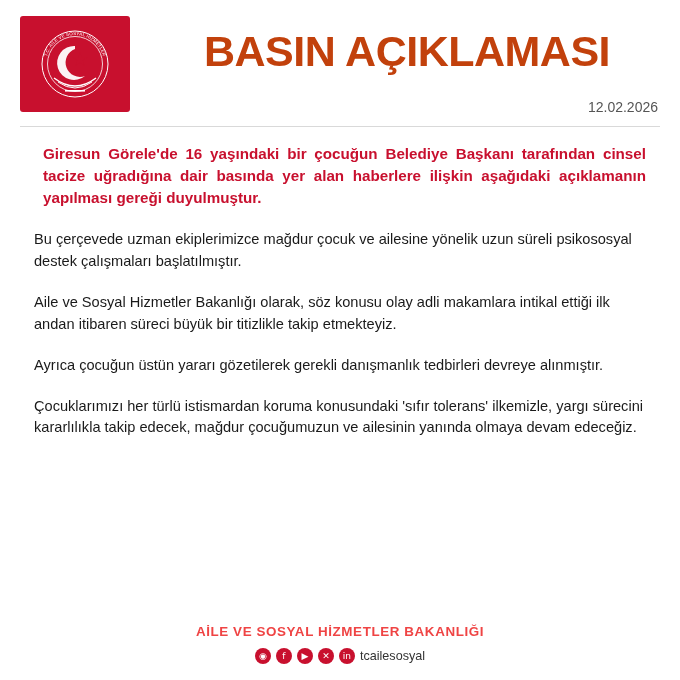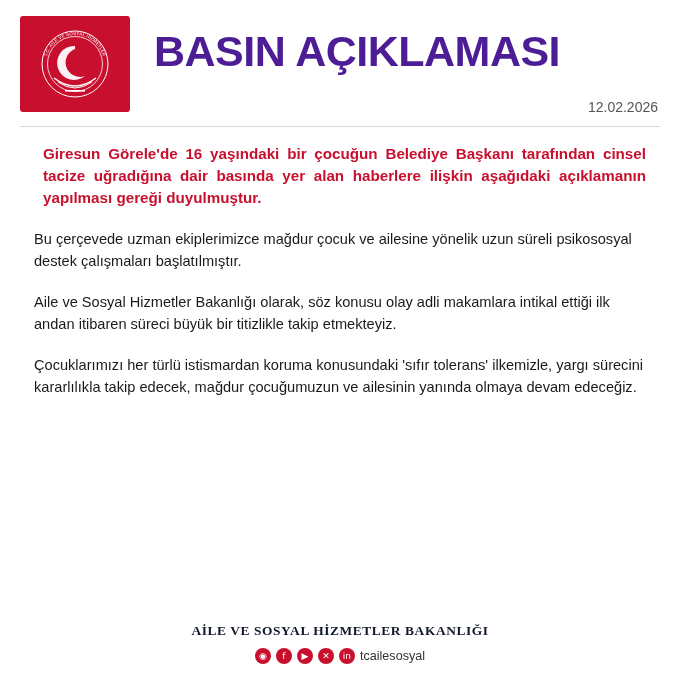--- a/index.html
+++ b/index.html
@@ -40,27 +40,28 @@
   }
   .header-right {
     flex: 1 1 auto;
     display: flex;
     flex-direction: column;
     justify-content: flex-start;
     padding-left: 24px;
     height: 96px;
   }
   .title {
-    color: #4c1d95;
+    color: #c2410c;
     font-size: 43px;
     font-weight: bold;
     letter-spacing: -0.5px;
     line-height: 1;
     margin-top: 14px;
     white-space: nowrap;
+    text-align: center;
   }
   .date {
     margin-top: 26px;
     text-align: right;
     color: #555555;
     font-size: 14px;
     padding-right: 2px;
   }
 
   
@@ -91,25 +92,24 @@
   }
 
   
   .footer {
     position: absolute;
     left: 0; right: 0;
     bottom: 16px;
     text-align: center;
   }
   .footer-title {
-    color: #0f172a;
+    color: #ef4444;
     font-weight: bold;
     font-size: 13.4px;
     letter-spacing: 0.6px;
-    font-family: Liberation Serif, serif;
   }
   .social-row {
     margin-top: 9px;
     display: flex;
     align-items: center;
     justify-content: center;
     gap: 5px;
   }
   .s-icon {
     width: 16px; height: 16px;
@@ -161,20 +161,21 @@
       <div class="date">12.02.2026</div>
     </div>
   </div>
 
   <div class="divider"></div>
 
   <div class="body">
     <p class="lead">Giresun Görele'de 16 yaşındaki bir çocuğun Belediye Başkanı tarafından cinsel tacize uğradığına dair basında yer alan haberlere ilişkin aşağıdaki açıklamanın yapılması gereği duyulmuştur.</p>
     <p class="para">Bu çerçevede uzman ekiplerimizce mağdur çocuk ve ailesine yönelik uzun süreli psikososyal destek çalışmaları başlatılmıştır.</p>
     <p class="para">Aile ve Sosyal Hizmetler Bakanlığı olarak, söz konusu olay adli makamlara intikal ettiği ilk andan itibaren süreci büyük bir titizlikle takip etmekteyiz.</p>
+    <p class="para">Ayrıca çocuğun üstün yararı gözetilerek gerekli danışmanlık tedbirleri devreye alınmıştır.</p>
     <p class="para">Çocuklarımızı her türlü istismardan koruma konusundaki 'sıfır tolerans' ilkemizle, yargı sürecini kararlılıkla takip edecek, mağdur çocuğumuzun ve ailesinin yanında olmaya devam edeceğiz.</p>
   </div>
 
   <div class="footer">
     <div class="footer-title">AİLE VE SOSYAL HİZMETLER BAKANLIĞI</div>
     <div class="social-row">
       <span class="s-icon">◉</span>
       <span class="s-icon">f</span>
       <span class="s-icon">▶</span>
       <span class="s-icon">✕</span>

